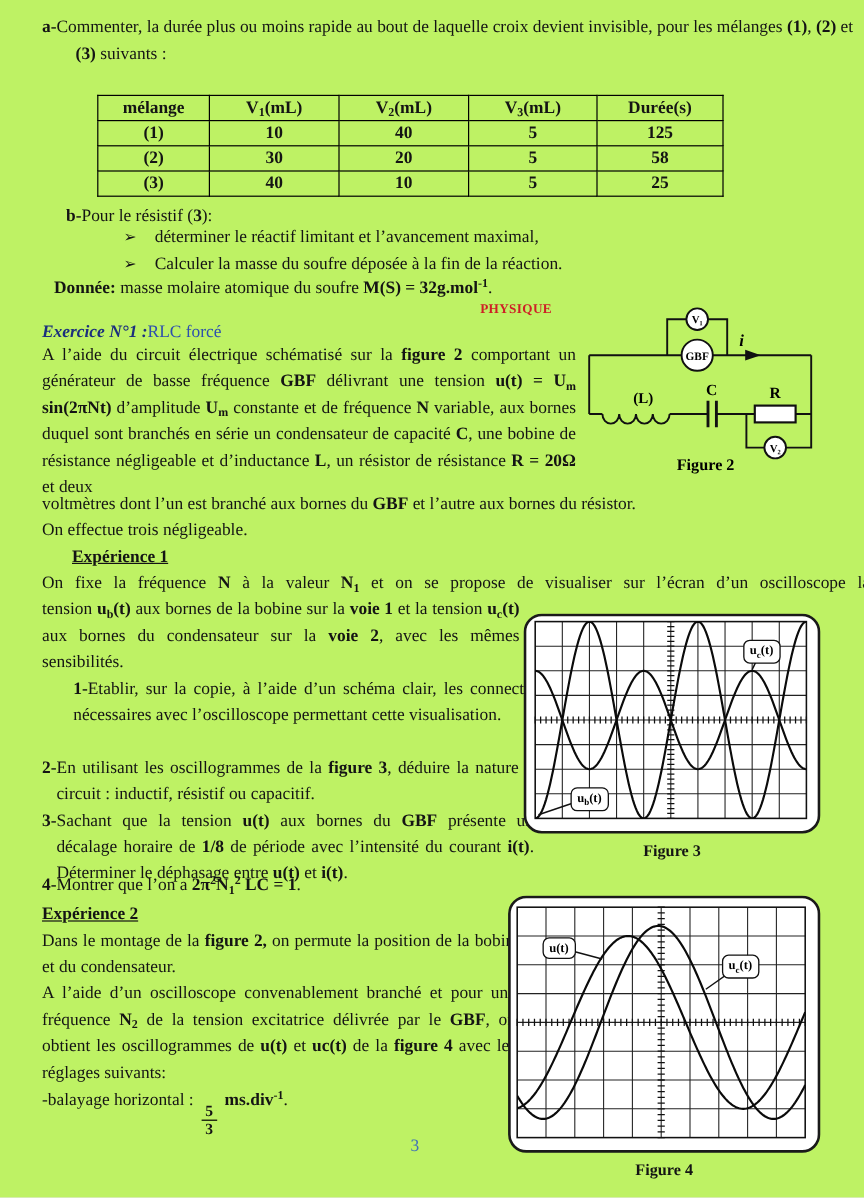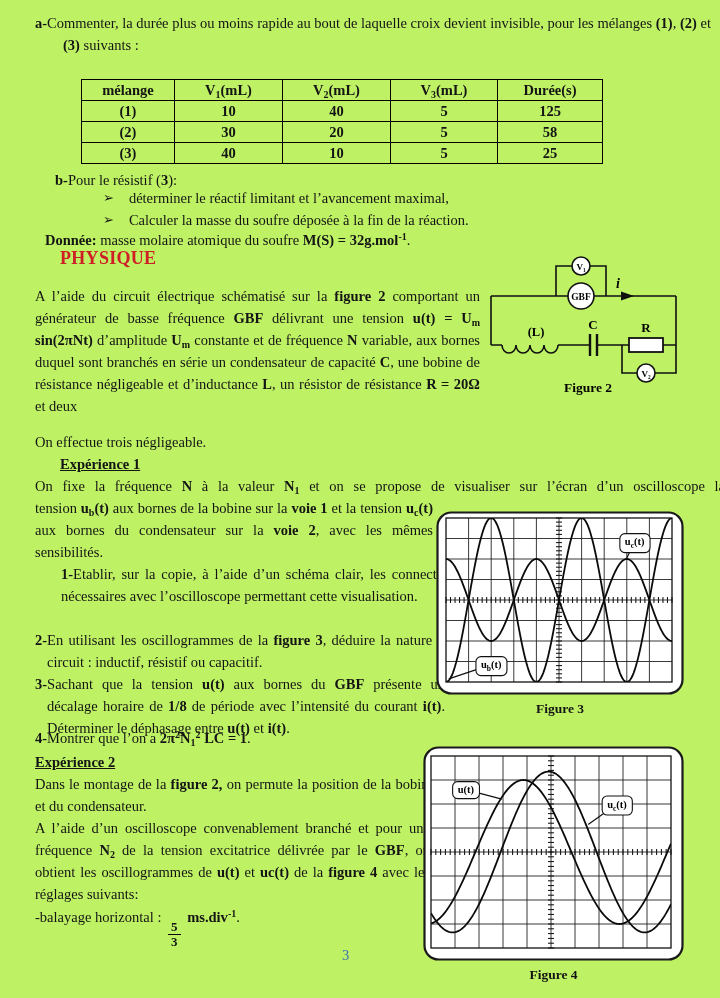--- a/index.html
+++ b/index.html
@@ -22,21 +22,21 @@
   table.mix{border-collapse:collapse}
   table.mix td{border:1.4px solid #000;text-align:center;font-weight:700;
                font-size:14.5px;line-height:20px;height:20px;padding:0 2px}
   .bullet{display:flex;gap:15px;align-items:flex-start}
   .bullet .gl{font-size:13px;line-height:22px}
   .caption{font-weight:700;font-size:13.5px;text-align:center}
   .title-underline{font-weight:700;text-decoration:underline}
   .frac{display:inline-flex;flex-direction:column;align-items:center;vertical-align:-9px;
         line-height:1.05;font-weight:700;font-size:13px;margin:0 3px}
   .frac .num{border-bottom:1.4px solid #000;padding:0 3px}
-  .physique{font-weight:700;font-size:18px;letter-spacing:.3px;text-align:left}
+  .physique{font-weight:700;font-size:11px;letter-spacing:.3px;text-align:right}
   svg text{font-family:"Liberation Serif","DejaVu Serif",serif}
 </style>
 </head>
 <body>
 
 <div class="page">
 
   <div class="abs hang28" style="left:35px;top:12px;width:658px;"><span class="tb">a-</span><span>Commenter, la durée plus ou moins rapide au bout de laquelle croix devient invisible, pour les mélanges </span><span class="tb">(1)</span><span>, </span><span class="tb">(2)</span><span> et </span><span class="tb">(3)</span><span> suivants :</span></div>
 
   <table class="mix abs" style="left:81px;top:79px;padding-left:21px;">
@@ -84,22 +84,24 @@
     <span class="gl">➢</span>
     <span><span>déterminer le réactif limitant et l’avancement maximal,</span></span>
   </div>
   <div class="abs bullet" style="left:103px;top:209px;width:560px;">
     <span class="gl">➢</span>
     <span><span>Calculer la masse du soufre déposée à la fin de la réaction.</span></span>
   </div>
   <div class="abs" style="left:45px;top:229px;width:620px;"><span class="tb">Donnée:</span><span>  masse molaire atomique du soufre </span><span class="tb">M(S) = 32g.mol</span><sup class="tb">-1</sup><span>.</span></div>
 
   <div class="abs physique red" style="left:60px;top:247px;width:400px;">PHYSIQUE</div>
+  <div class="abs" style="left:35px;top:266px;width:450px;"><span class="tb ti navy">Exercice N°1 :</span><span class="blue">RLC forcé</span></div>
 
   <div class="abs just" style="left:35px;top:285px;width:445px;"><span>A l’aide du circuit électrique schématisé sur la </span><span class="tb">figure 2</span><span> comportant un générateur de basse fréquence </span><span class="tb">GBF</span><span> délivrant une tension </span><span class="tb">u(t) = U</span><sub class="tb">m</sub><span class="tb"> sin(2πNt)</span><span> d’amplitude </span><span class="tb">U</span><sub class="tb">m</sub><span> constante et de fréquence </span><span class="tb">N</span><span> variable, aux bornes duquel sont branchés en série un condensateur de capacité </span><span class="tb">C</span><span>, une bobine de résistance négligeable et d’inductance </span><span class="tb">L</span><span>, un résistor de résistance </span><span class="tb">R = 20Ω</span><span> et deux</span></div>
+  <div class="abs" style="left:35px;top:409px;width:686px;"><span>voltmètres dont l’un est branché aux bornes du </span><span class="tb">GBF</span><span> et l’autre aux bornes du résistor.</span></div>
   <div class="abs" style="left:35px;top:431px;width:400px;"><span>On effectue trois négligeable.</span></div>
 
   <div class="abs title-underline" style="left:35px;top:453px;margin-left:25px;">Expérience 1</div>
   <div class="abs justlast" style="left:35px;top:475px;width:690px;"><span>On fixe la fréquence </span><span class="tb">N</span><span> à la valeur </span><span class="tb">N</span><sub class="tb">1</sub><span> et on se propose de visualiser sur l’écran d’un oscilloscope la</span></div>
   <div class="abs just" style="left:35px;top:497px;width:398px;"><span>tension </span><span class="tb">u</span><sub class="tb">b</sub><span class="tb">(t)</span><span> aux bornes de la bobine sur la </span><span class="tb">voie 1</span><span> et la tension </span><span class="tb">u</span><sub class="tb">c</sub><span class="tb">(t)</span><span> aux bornes du condensateur sur la </span><span class="tb">voie 2</span><span>, avec les mêmes sensibilités.</span></div>
   <div class="abs just" style="left:35px;top:563px;width:400px;margin-left:26px;"><span class="tb">1-</span><span>Etablir, sur la copie, à l’aide d’un schéma clair, les connections nécessaires avec l’oscilloscope permettant cette visualisation.</span></div>
   <div class="abs just hang12" style="left:35px;top:629px;width:405px;"><span class="tb">2-</span><span>En utilisant les oscillogrammes de la </span><span class="tb">figure 3</span><span>, déduire la nature du circuit : inductif, résistif ou capacitif.</span></div>
   <div class="abs just hang12" style="left:35px;top:673px;width:398px;"><span class="tb">3-</span><span>Sachant que la tension </span><span class="tb">u(t)</span><span> aux bornes du </span><span class="tb">GBF</span><span> présente un décalage horaire de </span><span class="tb">1/8</span><span> de période avec l’intensité du courant </span><span class="tb">i(t)</span><span>. Déterminer le déphasage entre </span><span class="tb">u(t)</span><span> et </span><span class="tb">i(t)</span><span>.</span></div>
   <div class="abs" style="left:35px;top:727px;width:420px;"><span class="tb">4-</span><span>Montrer que l’on a </span><span class="tb">2π</span><sup class="tb">2</sup><span class="tb">N</span><sub class="tb">1</sub><sup class="tb">2</sup><span class="tb"> LC = 1</span><span>.</span></div>
 

